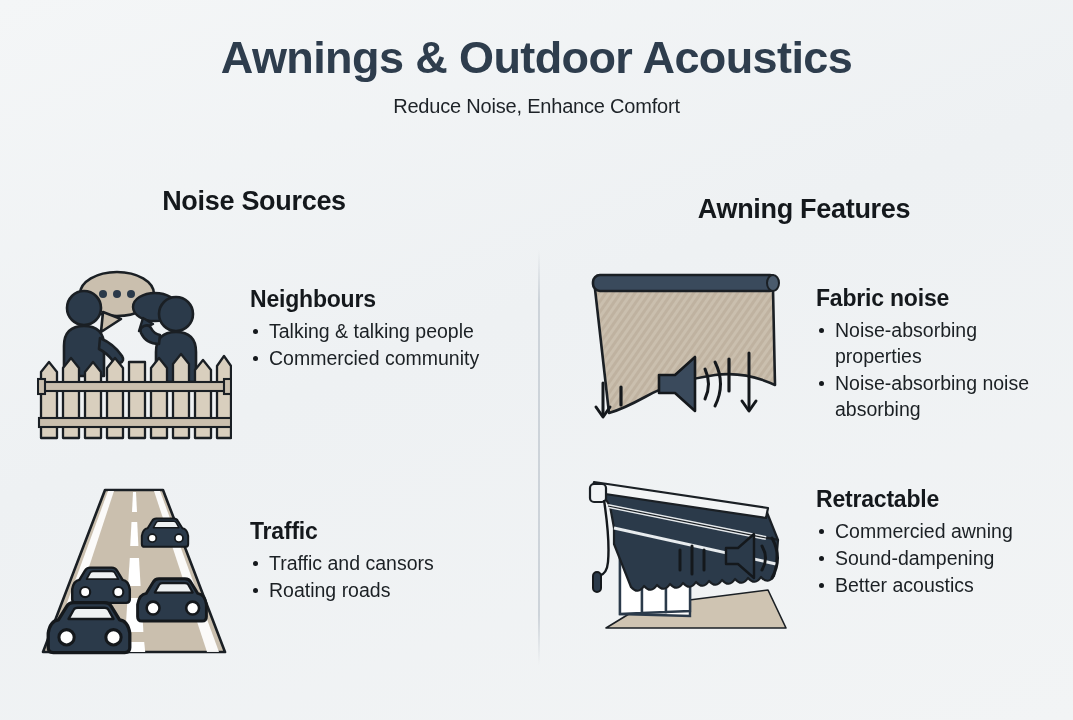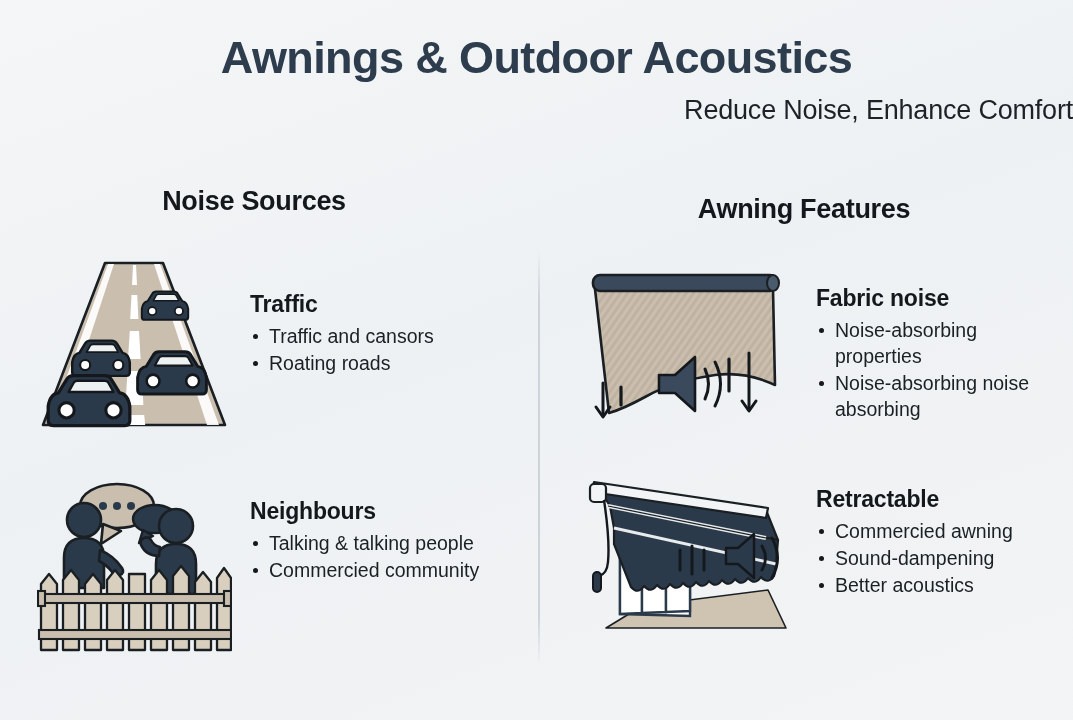--- a/index.html
+++ b/index.html
@@ -35,25 +35,24 @@
   .main-title {
     margin: 0;
     font-size: 45px;
     font-weight: 700;
     letter-spacing: -0.6px;
     color: #2e3d4d;
     line-height: 1.08;
   }
   .subtitle {
     margin: 12px 0 0 0;
-    font-size: 27px;
+    font-size: 20px;
     font-weight: 400;
     color: #1d2227;
     letter-spacing: -0.2px;
-    text-align: right;
   }
 
   
   .columns {
     position: absolute;
     top: 186px;
     left: 0;
     width: 1073px;
     display: flex;
   }
@@ -162,75 +161,20 @@
     <p class="subtitle">Reduce Noise, Enhance Comfort</p>
   </div>
 
   <div class="divider"></div>
 
   <div class="columns">
 
     <div class="column col-left">
       <h2 class="col-heading">Noise Sources</h2>
 
-      <div class="feature row-traffic">
-        <div class="feature-art">
-          <svg width="190" height="170" viewBox="0 0 190 170">
-
-            <polygon points="66,4 124,4 186,166 4,166" fill="#cabfae" stroke="#1a1f24" stroke-width="2.6" stroke-linejoin="round"></polygon>
-
-            <polygon points="69,5 75,5 22,166 10,166" fill="#ffffff" opacity="0.92"></polygon>
-            <polygon points="115,5 121,5 180,166 168,166" fill="#ffffff" opacity="0.92"></polygon>
-
-            <g fill="#ffffff">
-              <polygon points="94,6 97,6 98,26 93,26"></polygon>
-              <polygon points="92.5,36 98.2,36 99.4,60 91.2,60"></polygon>
-              <polygon points="90.8,72 100,72 101.6,100 89,100"></polygon>
-              <polygon points="88.6,112 102.4,112 104.4,146 86.4,146"></polygon>
-              <polygon points="85.8,156 105.2,156 106.2,166 84.6,166"></polygon>
-            </g>
-
-            <g transform="translate(126,44) scale(0.58)">
-              <path d="M-40,10 q2,-12 10,-13 l8,-13 q2,-4 7,-4 h30 q5,0 7,4 l8,13 q8,1 10,13 v14 q0,5 -5,5 h-70 q-5,0 -5,-5 z" fill="#2b3a4a" stroke="#14181c" stroke-width="3.4" stroke-linejoin="round"></path>
-              <path d="M-20,-4 l5,-9 q1,-2 4,-2 h26 q3,0 4,2 l5,9 z" fill="#eef1f2" stroke="#14181c" stroke-width="2.6" stroke-linejoin="round"></path>
-              <circle cx="-22" cy="14" r="7" fill="#ffffff" stroke="#14181c" stroke-width="3"></circle>
-              <circle cx="24" cy="14" r="7" fill="#ffffff" stroke="#14181c" stroke-width="3"></circle>
-            </g>
-
-            <g transform="translate(62,96) scale(0.72)">
-              <path d="M-40,10 q2,-12 10,-13 l8,-13 q2,-4 7,-4 h30 q5,0 7,4 l8,13 q8,1 10,13 v14 q0,5 -5,5 h-70 q-5,0 -5,-5 z" fill="#2b3a4a" stroke="#14181c" stroke-width="3.4" stroke-linejoin="round"></path>
-              <path d="M-20,-4 l5,-9 q1,-2 4,-2 h26 q3,0 4,2 l5,9 z" fill="#eef1f2" stroke="#14181c" stroke-width="2.6" stroke-linejoin="round"></path>
-              <circle cx="-22" cy="14" r="7" fill="#ffffff" stroke="#14181c" stroke-width="3"></circle>
-              <circle cx="24" cy="14" r="7" fill="#ffffff" stroke="#14181c" stroke-width="3"></circle>
-            </g>
-
-            <g transform="translate(133,110) scale(0.86)">
-              <path d="M-40,10 q2,-12 10,-13 l8,-13 q2,-4 7,-4 h30 q5,0 7,4 l8,13 q8,1 10,13 v14 q0,5 -5,5 h-70 q-5,0 -5,-5 z" fill="#2b3a4a" stroke="#14181c" stroke-width="3.4" stroke-linejoin="round"></path>
-              <path d="M-20,-4 l5,-9 q1,-2 4,-2 h26 q3,0 4,2 l5,9 z" fill="#eef1f2" stroke="#14181c" stroke-width="2.6" stroke-linejoin="round"></path>
-              <circle cx="-22" cy="14" r="7.5" fill="#ffffff" stroke="#14181c" stroke-width="3"></circle>
-              <circle cx="24" cy="14" r="7.5" fill="#ffffff" stroke="#14181c" stroke-width="3"></circle>
-            </g>
-
-            <g transform="translate(50,137) scale(1.02)">
-              <path d="M-40,10 q2,-12 10,-13 l8,-13 q2,-4 7,-4 h30 q5,0 7,4 l8,13 q8,1 10,13 v14 q0,5 -5,5 h-70 q-5,0 -5,-5 z" fill="#2b3a4a" stroke="#14181c" stroke-width="3.2" stroke-linejoin="round"></path>
-              <path d="M-20,-4 l5,-9 q1,-2 4,-2 h26 q3,0 4,2 l5,9 z" fill="#eef1f2" stroke="#14181c" stroke-width="2.4" stroke-linejoin="round"></path>
-              <circle cx="-22" cy="14" r="7.5" fill="#ffffff" stroke="#14181c" stroke-width="3"></circle>
-              <circle cx="24" cy="14" r="7.5" fill="#ffffff" stroke="#14181c" stroke-width="3"></circle>
-            </g>
-          </svg>
-        </div>
-        <div class="feature-text">
-          <h3 class="feature-title">Traffic</h3>
-          <ul class="bullets">
-            <li>Traffic and cansors</li>
-            <li>Roating roads</li>
-          </ul>
-        </div>
-      </div>
-
       <div class="feature row-neighbours">
         <div class="feature-art">
           <svg width="195" height="180" viewBox="0 0 195 180">
 
             <g>
               <ellipse cx="80" cy="30" rx="37" ry="22" fill="#cabfae" stroke="#1a1f24" stroke-width="2.6"></ellipse>
               <path d="M66,48 l-2,20 l20,-13 z" fill="#cabfae" stroke="#1a1f24" stroke-width="2.6" stroke-linejoin="round"></path>
               <circle cx="66" cy="30" r="4" fill="#2b3a4a"></circle>
               <circle cx="80" cy="30" r="4" fill="#2b3a4a"></circle>
               <circle cx="94" cy="30" r="4" fill="#2b3a4a"></circle>
@@ -277,20 +221,75 @@
           </svg>
         </div>
         <div class="feature-text">
           <h3 class="feature-title">Neighbours</h3>
           <ul class="bullets">
             <li>Talking &amp; talking people</li>
             <li>Commercied community</li>
           </ul>
         </div>
       </div>
+
+      <div class="feature row-traffic">
+        <div class="feature-art">
+          <svg width="190" height="170" viewBox="0 0 190 170">
+
+            <polygon points="66,4 124,4 186,166 4,166" fill="#cabfae" stroke="#1a1f24" stroke-width="2.6" stroke-linejoin="round"></polygon>
+
+            <polygon points="69,5 75,5 22,166 10,166" fill="#ffffff" opacity="0.92"></polygon>
+            <polygon points="115,5 121,5 180,166 168,166" fill="#ffffff" opacity="0.92"></polygon>
+
+            <g fill="#ffffff">
+              <polygon points="94,6 97,6 98,26 93,26"></polygon>
+              <polygon points="92.5,36 98.2,36 99.4,60 91.2,60"></polygon>
+              <polygon points="90.8,72 100,72 101.6,100 89,100"></polygon>
+              <polygon points="88.6,112 102.4,112 104.4,146 86.4,146"></polygon>
+              <polygon points="85.8,156 105.2,156 106.2,166 84.6,166"></polygon>
+            </g>
+
+            <g transform="translate(126,44) scale(0.58)">
+              <path d="M-40,10 q2,-12 10,-13 l8,-13 q2,-4 7,-4 h30 q5,0 7,4 l8,13 q8,1 10,13 v14 q0,5 -5,5 h-70 q-5,0 -5,-5 z" fill="#2b3a4a" stroke="#14181c" stroke-width="3.4" stroke-linejoin="round"></path>
+              <path d="M-20,-4 l5,-9 q1,-2 4,-2 h26 q3,0 4,2 l5,9 z" fill="#eef1f2" stroke="#14181c" stroke-width="2.6" stroke-linejoin="round"></path>
+              <circle cx="-22" cy="14" r="7" fill="#ffffff" stroke="#14181c" stroke-width="3"></circle>
+              <circle cx="24" cy="14" r="7" fill="#ffffff" stroke="#14181c" stroke-width="3"></circle>
+            </g>
+
+            <g transform="translate(62,96) scale(0.72)">
+              <path d="M-40,10 q2,-12 10,-13 l8,-13 q2,-4 7,-4 h30 q5,0 7,4 l8,13 q8,1 10,13 v14 q0,5 -5,5 h-70 q-5,0 -5,-5 z" fill="#2b3a4a" stroke="#14181c" stroke-width="3.4" stroke-linejoin="round"></path>
+              <path d="M-20,-4 l5,-9 q1,-2 4,-2 h26 q3,0 4,2 l5,9 z" fill="#eef1f2" stroke="#14181c" stroke-width="2.6" stroke-linejoin="round"></path>
+              <circle cx="-22" cy="14" r="7" fill="#ffffff" stroke="#14181c" stroke-width="3"></circle>
+              <circle cx="24" cy="14" r="7" fill="#ffffff" stroke="#14181c" stroke-width="3"></circle>
+            </g>
+
+            <g transform="translate(133,110) scale(0.86)">
+              <path d="M-40,10 q2,-12 10,-13 l8,-13 q2,-4 7,-4 h30 q5,0 7,4 l8,13 q8,1 10,13 v14 q0,5 -5,5 h-70 q-5,0 -5,-5 z" fill="#2b3a4a" stroke="#14181c" stroke-width="3.4" stroke-linejoin="round"></path>
+              <path d="M-20,-4 l5,-9 q1,-2 4,-2 h26 q3,0 4,2 l5,9 z" fill="#eef1f2" stroke="#14181c" stroke-width="2.6" stroke-linejoin="round"></path>
+              <circle cx="-22" cy="14" r="7.5" fill="#ffffff" stroke="#14181c" stroke-width="3"></circle>
+              <circle cx="24" cy="14" r="7.5" fill="#ffffff" stroke="#14181c" stroke-width="3"></circle>
+            </g>
+
+            <g transform="translate(50,137) scale(1.02)">
+              <path d="M-40,10 q2,-12 10,-13 l8,-13 q2,-4 7,-4 h30 q5,0 7,4 l8,13 q8,1 10,13 v14 q0,5 -5,5 h-70 q-5,0 -5,-5 z" fill="#2b3a4a" stroke="#14181c" stroke-width="3.2" stroke-linejoin="round"></path>
+              <path d="M-20,-4 l5,-9 q1,-2 4,-2 h26 q3,0 4,2 l5,9 z" fill="#eef1f2" stroke="#14181c" stroke-width="2.4" stroke-linejoin="round"></path>
+              <circle cx="-22" cy="14" r="7.5" fill="#ffffff" stroke="#14181c" stroke-width="3"></circle>
+              <circle cx="24" cy="14" r="7.5" fill="#ffffff" stroke="#14181c" stroke-width="3"></circle>
+            </g>
+          </svg>
+        </div>
+        <div class="feature-text">
+          <h3 class="feature-title">Traffic</h3>
+          <ul class="bullets">
+            <li>Traffic and cansors</li>
+            <li>Roating roads</li>
+          </ul>
+        </div>
+      </div>
     </div>
 
     <div class="column col-right">
       <h2 class="col-heading">Awning Features</h2>
 
       <div class="feature row-fabric">
         <div class="feature-art">
           <svg width="210" height="165" viewBox="0 0 210 165">
             <defs>
               <pattern id="weave" width="6" height="6" patternUnits="userSpaceOnUse" patternTransform="rotate(35)">

